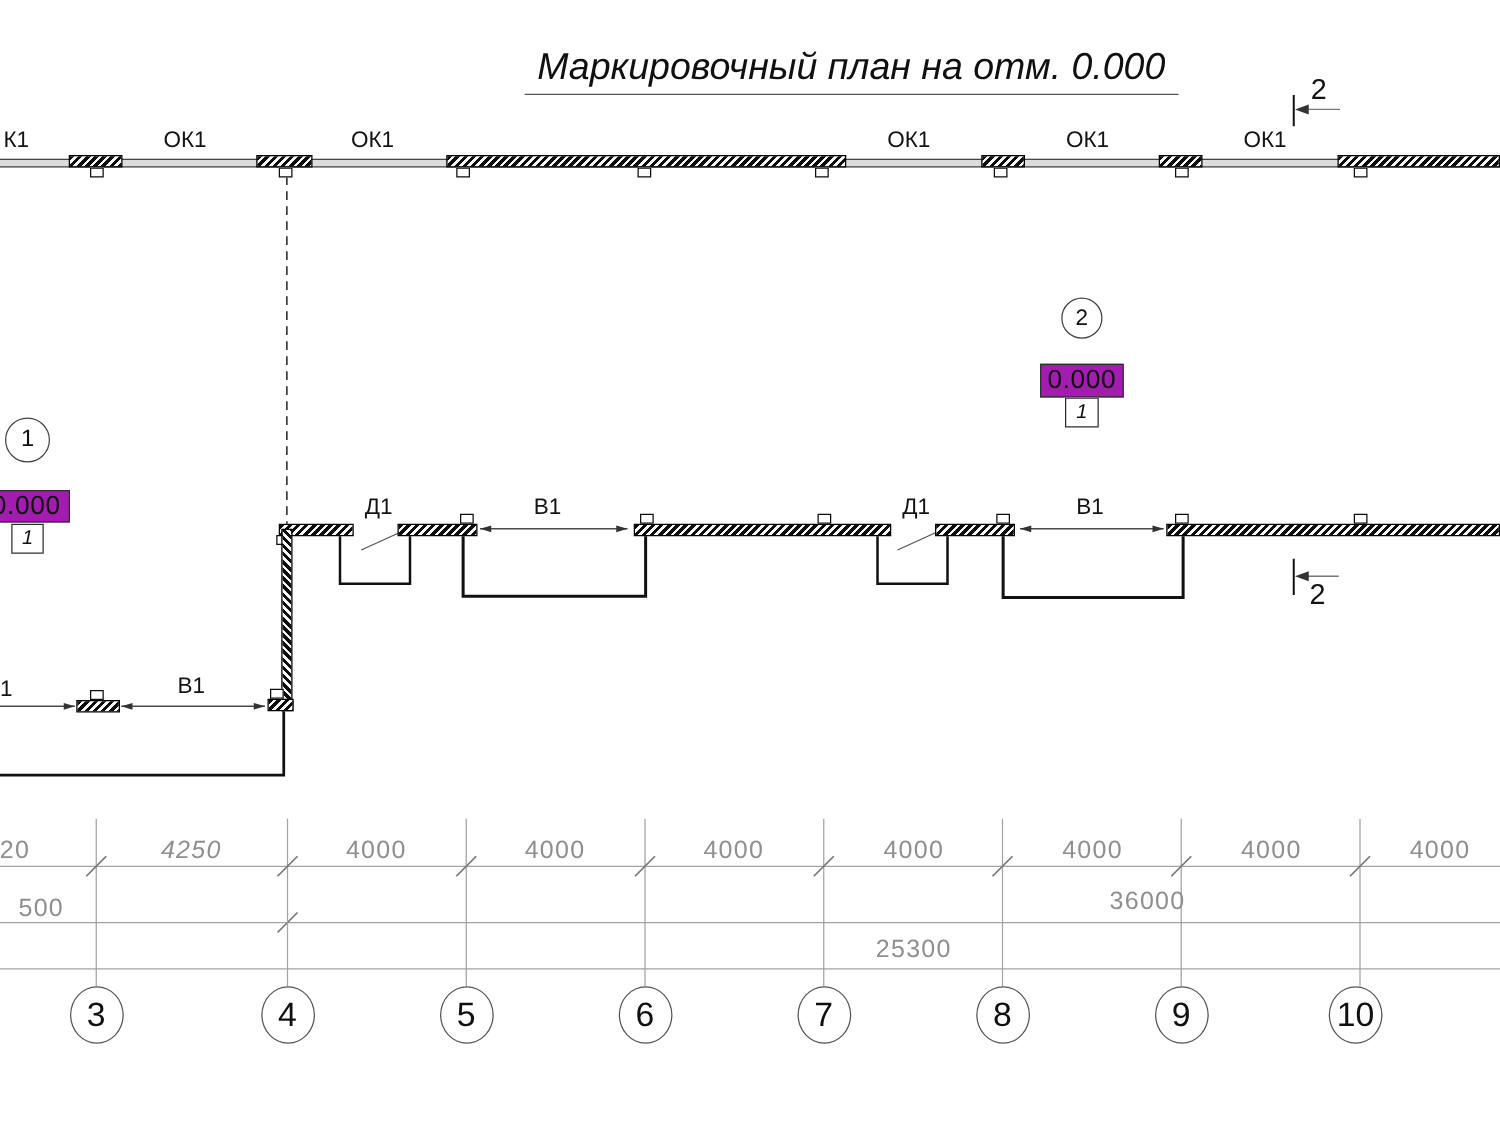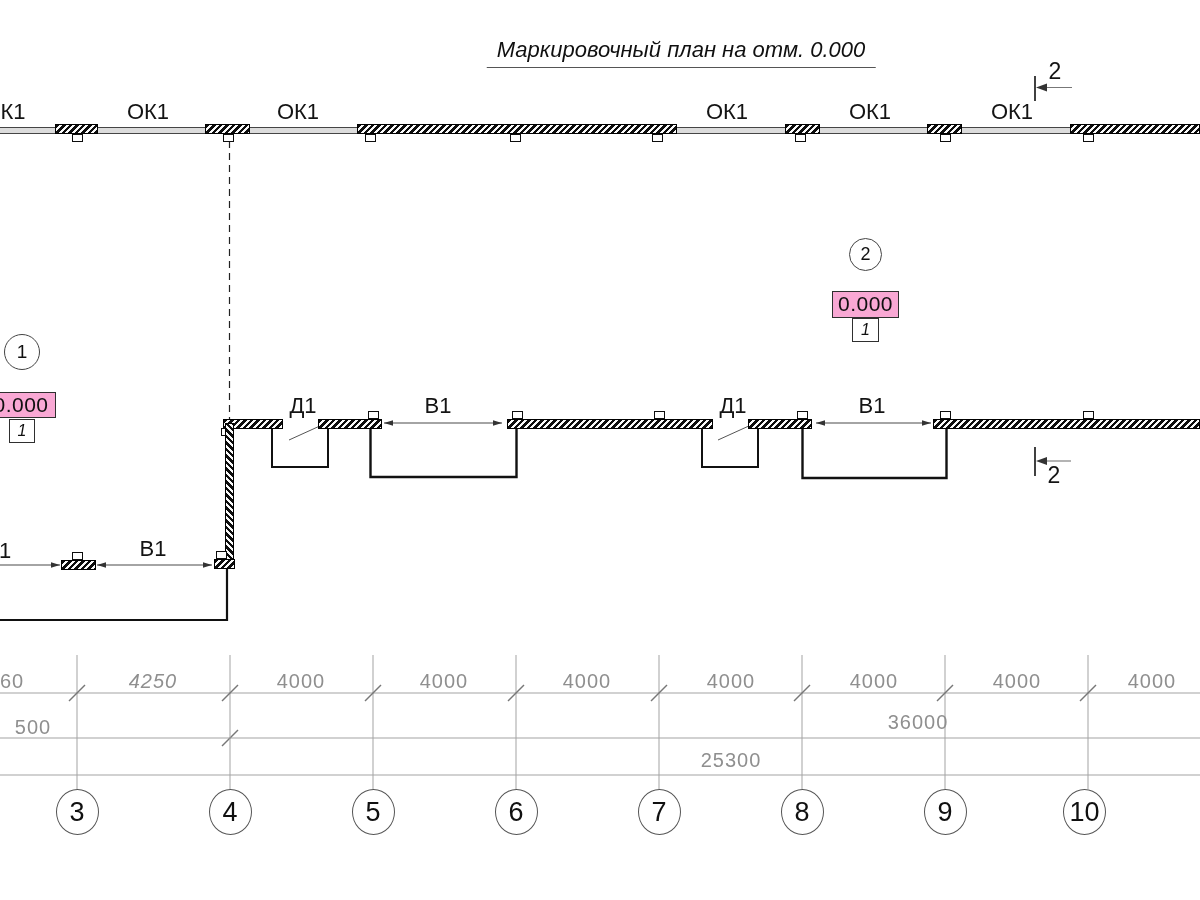--- a/index.html
+++ b/index.html
@@ -3,21 +3,21 @@
 <meta charset="utf-8">
 <style>
   html,body{margin:0;padding:0;background:#ffffff;}
   #canvas{
     position:relative;width:1200px;height:900px;background:#fff;overflow:hidden;
     font-family:"Liberation Sans", sans-serif;color:#161616;
   }
   
   #title{
     position:absolute;top:37px;left:681px;transform:translateX(-50%);
-    font-size:22px;font-style:italic;white-space:nowrap;color:#101010;
+    font-size:30px;font-style:italic;white-space:nowrap;color:#101010;
     border-bottom:1.4px solid #555;padding:0 10px 4px 10px;
   }
   
   .wallband{
     position:absolute;left:0;top:127px;width:1200px;height:7px;
     background:#dcdcdc;border-top:1.3px solid #454545;border-bottom:1.3px solid #454545;
     box-sizing:border-box;
   }
   
   .hbar{
@@ -28,37 +28,37 @@
     position:absolute;width:9px;box-sizing:border-box;border:1.4px solid #000;
     background:repeating-linear-gradient(45deg,#0d0d0d 0 2.6px,#fafafa 2.6px 4.6px);
   }
   
   .tab{
     position:absolute;width:11px;height:8px;box-sizing:border-box;
     border:1.6px solid #0d0d0d;background:#fff;
   }
   
   .lbl{
-    position:absolute;transform:translate(-50%,-50%);font-size:22px;
+    position:absolute;transform:translate(-50%,-50%);font-size:18px;
     white-space:nowrap;color:#141414;
   }
   .dimlbl{color:#8f8f8f;font-size:20px;letter-spacing:1px;}
   
   .bubble{
     position:absolute;width:43px;height:46px;box-sizing:border-box;
     border:1.1px solid #555;border-radius:50%;background:#fff;
     font-size:27px;line-height:44px;text-align:center;color:#101010;
   }
   
   .circmark{
     position:absolute;box-sizing:border-box;border:1.2px solid #444;border-radius:50%;
     background:#fff;text-align:center;color:#101010;
   }
   .elevbox{
-    position:absolute;box-sizing:border-box;border:1.7px solid #2f2f2f;background:#f9a8d4;
+    position:absolute;box-sizing:border-box;border:1.7px solid #2f2f2f;background:#a21caf;
     text-align:center;font-size:21px;color:#101010;letter-spacing:0.5px;
   }
   .notebox{
     position:absolute;box-sizing:border-box;border:1.6px solid #2f2f2f;background:#fff;
     text-align:center;font-size:16px;font-style:italic;color:#101010;
   }
   .sectlbl{position:absolute;font-size:23px;color:#141414;width:24px;text-align:center;}
   svg{position:absolute;left:0;top:0;}
 </style>
 </head>
@@ -169,21 +169,21 @@
     <div class="vbar" style="left: 225px; top: 423px; height: 146px;"></div>
     <div class="hbar" style="left: 214px; top: 559px; width: 21px;"></div>
     <div class="tab" style="left: 216px; top: 551px;"></div>
     <div class="hbar" style="left: 61px; top: 560px; width: 35px;"></div>
     <div class="tab" style="left: 71.5px; top: 552px;"></div>
     <div class="lbl" style="left: 303px; top: 406px;">Д1</div>
     <div class="lbl" style="left: 733px; top: 406px;">Д1</div>
     <div class="lbl" style="left: 438px; top: 406px;">В1</div>
     <div class="lbl" style="left: 872px; top: 406px;">В1</div>
     <div class="lbl" style="left: 153px; top: 549px;">В1</div>
-    <div class="lbl dimlbl" style="left: 12px; top: 681px;">60</div>
+    <div class="lbl dimlbl" style="left: 12px; top: 681px;">20</div>
     <div class="lbl dimlbl" style="left: 153px; top: 681px; font-style: italic;">4250</div>
     <div class="lbl dimlbl" style="left: 301px; top: 681px;">4000</div>
     <div class="lbl dimlbl" style="left: 444px; top: 681px;">4000</div>
     <div class="lbl dimlbl" style="left: 587px; top: 681px;">4000</div>
     <div class="lbl dimlbl" style="left: 731px; top: 681px;">4000</div>
     <div class="lbl dimlbl" style="left: 874px; top: 681px;">4000</div>
     <div class="lbl dimlbl" style="left: 1017px; top: 681px;">4000</div>
     <div class="lbl dimlbl" style="left: 1152px; top: 681px;">4000</div>
     <div class="bubble" style="left: 55.5px; top: 789px;">3</div>
     <div class="bubble" style="left: 208.5px; top: 789px;">4</div>

